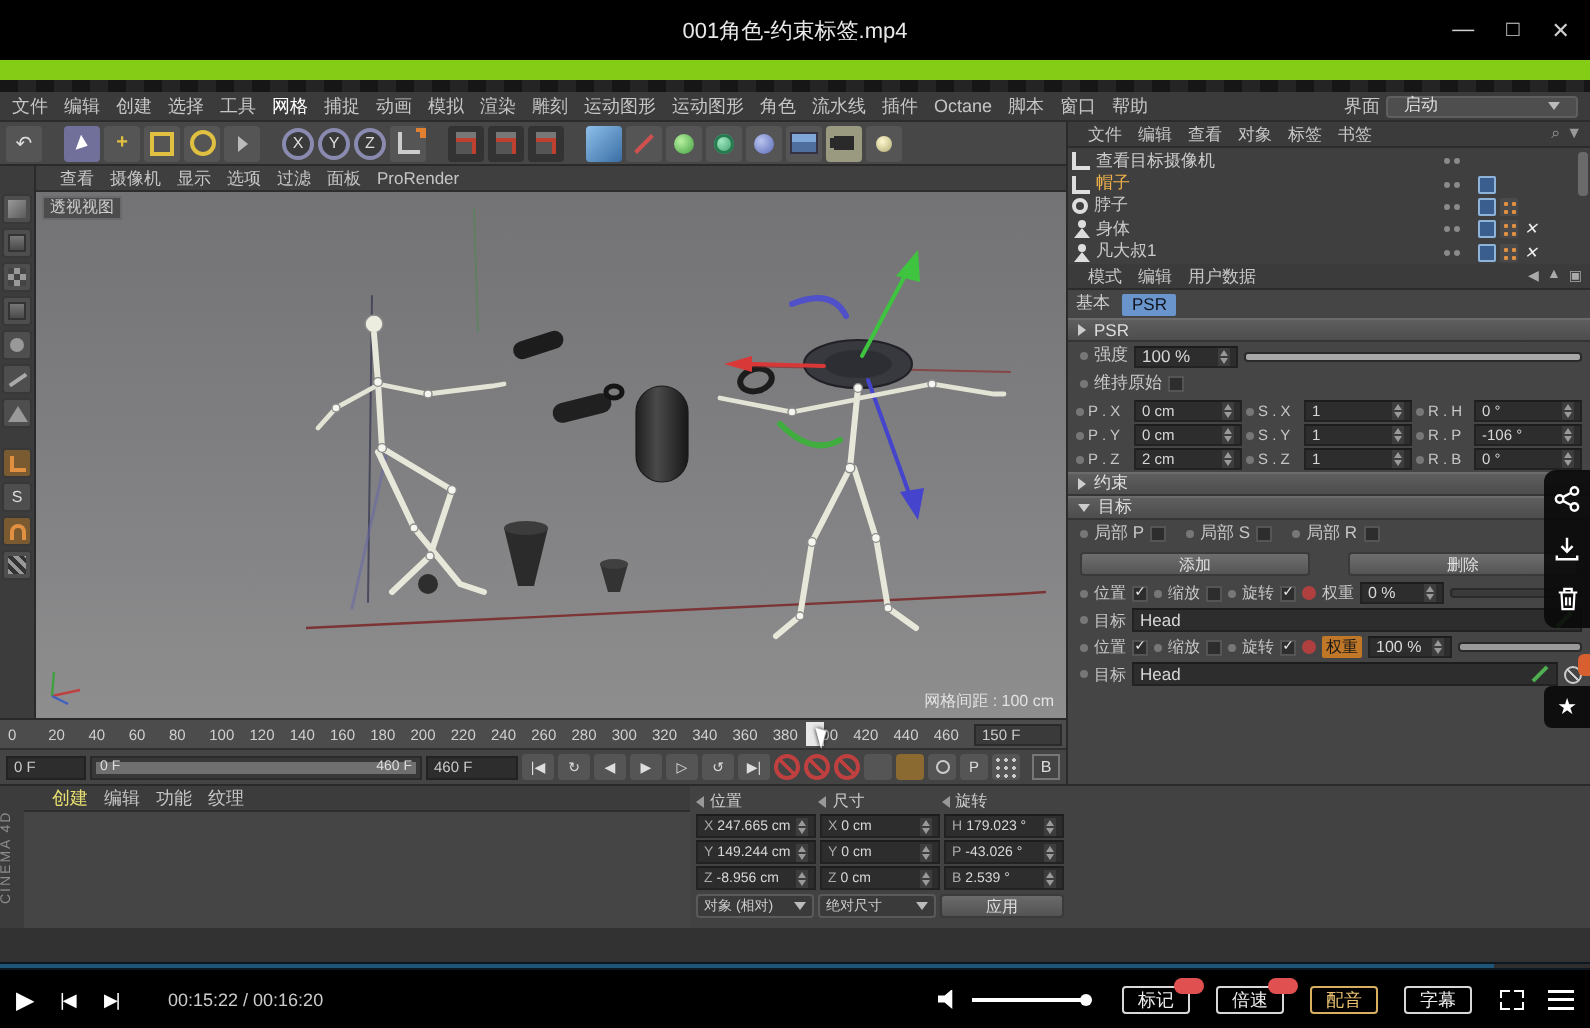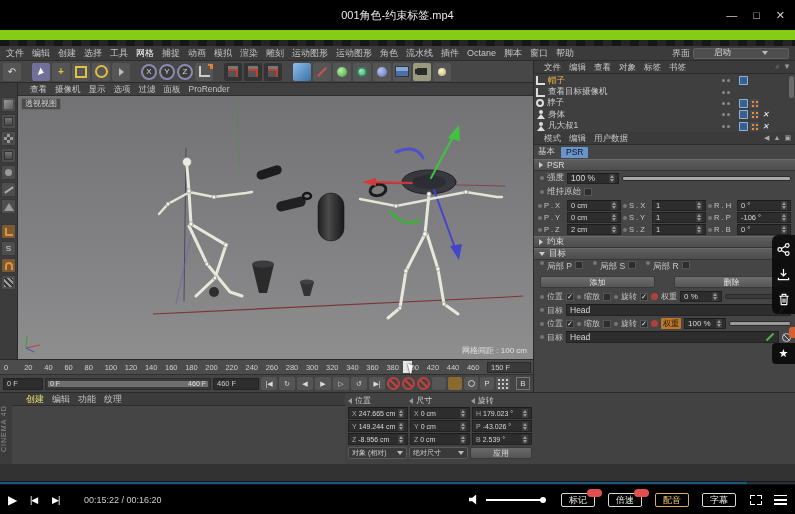--- a/index.html
+++ b/index.html
@@ -1,38 +1,38 @@
 <!DOCTYPE html>
 <html><head>
 <meta charset="utf-8">
 <style>
   * { margin:0; padding:0; box-sizing:border-box; }
   body { background:#000; }
   .screen { position:relative; width:795px; height:514px; background:#000; overflow:hidden;
             font-family:"Liberation Sans", sans-serif; color:#c8c8c8; }
-  .row { display:flex; }
+  .row { display:flex; align-items:center; }
 
   
   .titlebar { height:30px; display:flex; align-items:center; justify-content:center; position:relative; background:#000; }
   .titlebar .title { font-size:11px; color:#e8e8e8; }
   .win-controls { position:absolute; right:10px; top:0; height:30px; display:flex; align-items:center; gap:16px; }
   .win-controls span { color:#cfcfcf; font-size:11px; cursor:default; }
 
   
   .video { position:relative; height:451px; background:#84cc16; }
   .c4d { position:absolute; top:10px; left:0; width:795px; height:441px; display:flex; flex-direction:column; background:#414141; }
   .sliver { height:6px; background:repeating-linear-gradient(90deg,#161616 0 9px,#242424 9px 18px); }
 
   
   .menubar { height:15px; background:#3b3b3b; border-bottom:1px solid #2c2c2c; display:flex; align-items:center; padding:0 2px; }
   .mi { padding:0 4px; font-size:9px; color:#c6c6c6; white-space:nowrap; line-height:14px; }
   .menubar .mi:nth-child(6){ color:#fff; }
   .iface { margin-left:auto; display:flex; align-items:center; gap:3px; padding-right:4px; }
   .iface .lbl { font-size:9px; color:#c6c6c6; }
-  .iface .dd { width:96px; height:11px; background:#4e4e4e; border:1px solid #5f5f5f; border-radius:2px; font-size:8.5px; color:#ddd; padding:0 20px; display:flex; align-items:center; justify-content:space-between; }
+  .iface .dd { width:96px; height:11px; background:#4e4e4e; border:1px solid #5f5f5f; border-radius:2px; font-size:8.5px; color:#ddd; padding:0 8px; display:flex; align-items:center; justify-content:space-between; }
   .tri-d { width:0; height:0; border-left:3px solid transparent; border-right:3px solid transparent; border-top:4px solid #bbb; }
 
   .mid { display:flex; height:331px; }
   .left-col { width:533px; display:flex; flex-direction:column; }
 
   
   .toolbar { height:22px; background:#474747; border-bottom:1px solid #2a2a2a; display:flex; align-items:center; gap:2px; padding:0 3px; }
   .ti { width:18px; height:18px; background:#555; border-radius:2px; display:flex; align-items:center; justify-content:center; font-size:10px; color:#ddd; position:relative; }
   .tsep { width:7px; height:18px; }
   .ti.sel { background:#70709a; }
@@ -511,39 +511,39 @@
                 <span class="mi">对象</span>
                 <span class="mi">标签</span>
                 <span class="mi">书签</span>
               </div>
             <div class="om-right">
               <span>⌕</span>
               <span>▼</span>
             </div>
           </div>
           <div class="om-list">
+            <div class="orow">
+              <i class="o-ico null"></i>
+              <span class="nm">查看目标摄像机</span>
+              <span class="odots">
+                  <i></i>
+                  <i></i>
+                </span>
+              <span class="tags"></span>
+            </div>
             <div class="orow selected">
               <i class="o-ico null"></i>
               <span class="nm">帽子</span>
               <span class="odots">
                   <i></i>
                   <i></i>
                 </span>
               <span class="tags">
                   <i class="tag con"></i>
                 </span>
-            </div>
-            <div class="orow">
-              <i class="o-ico null"></i>
-              <span class="nm">查看目标摄像机</span>
-              <span class="odots">
-                  <i></i>
-                  <i></i>
-                </span>
-              <span class="tags"></span>
             </div>
             <div class="orow">
               <i class="o-ico circle"></i>
               <span class="nm">脖子</span>
               <span class="odots">
                   <i></i>
                   <i></i>
                 </span>
               <span class="tags">
                   <i class="tag con"></i>

